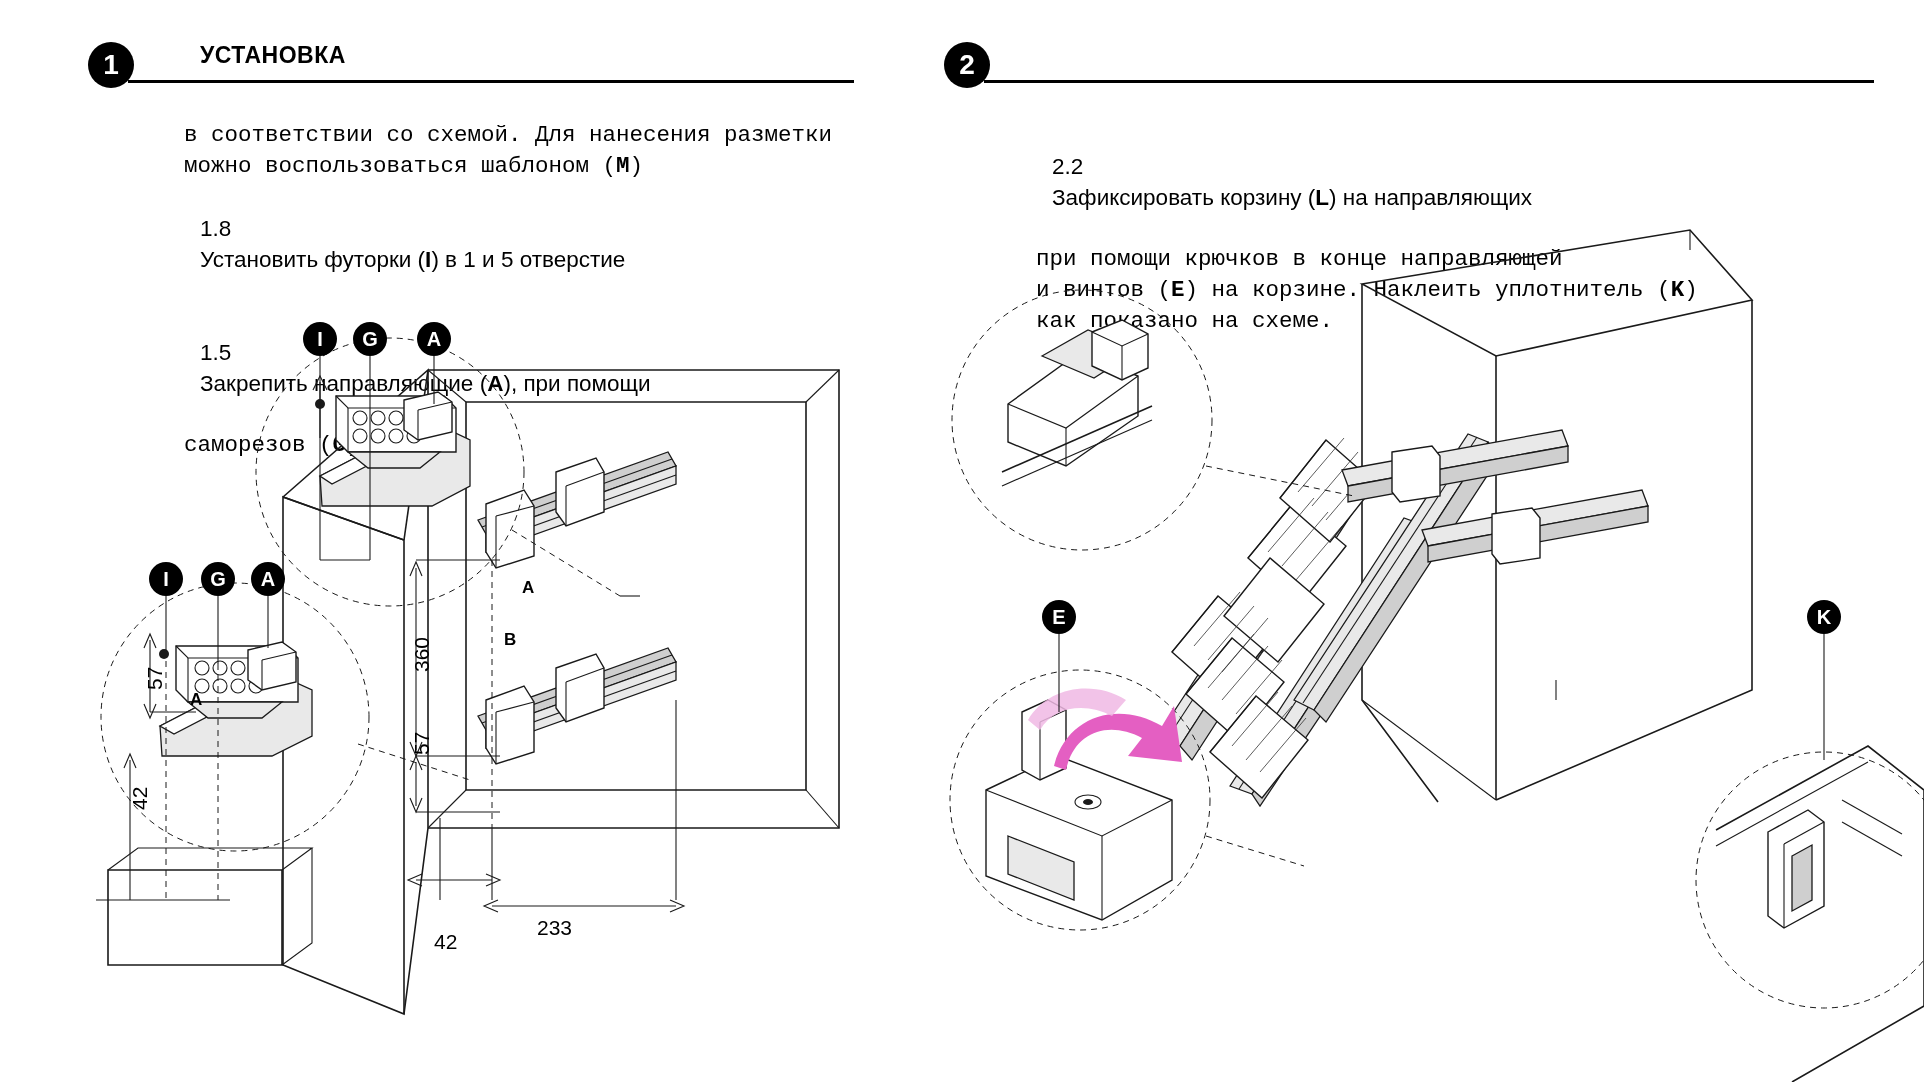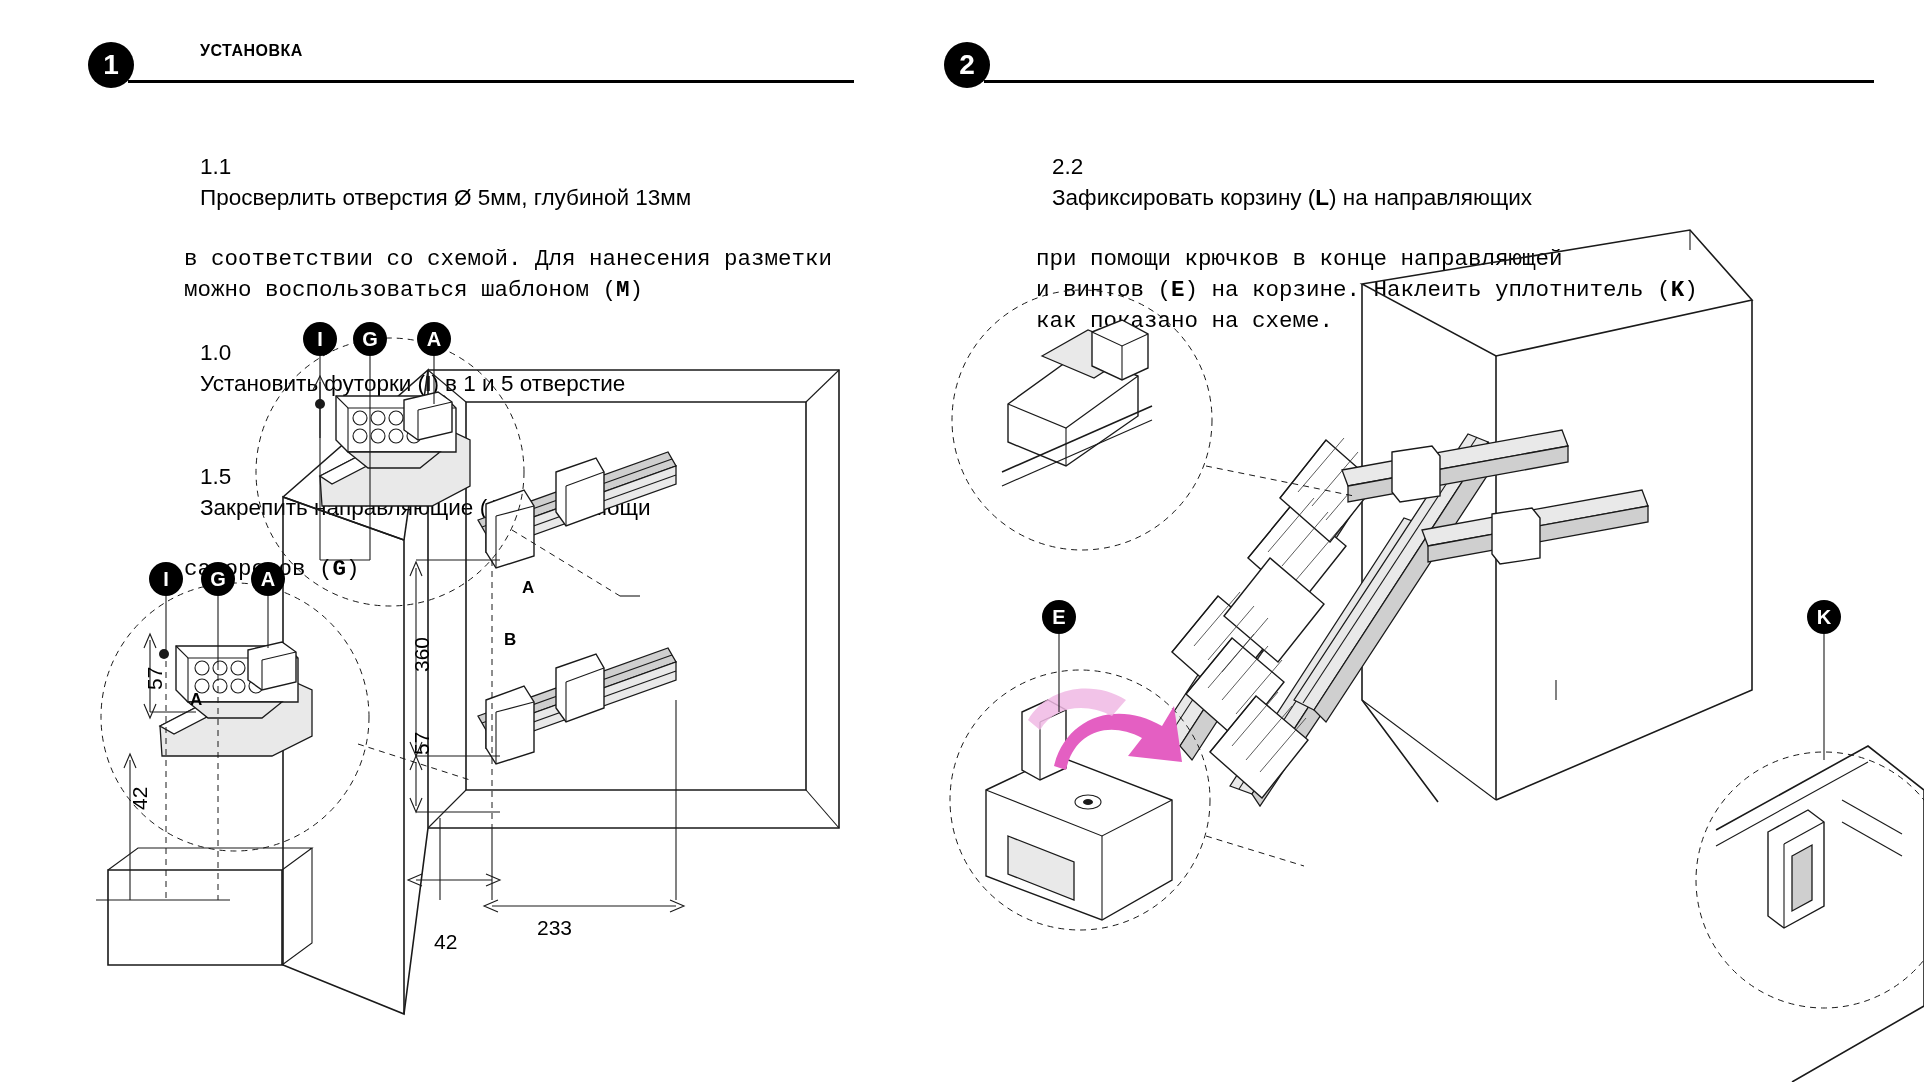--- a/index.html
+++ b/index.html
@@ -39,21 +39,21 @@
     line-height: 46px;
     text-align: center;
   }
   .step-rule {
     position: absolute;
     height: 3px;
     background: #000000;
   }
   .step-title {
     position: absolute;
-    font-size: 16px;
+    font-size: 23px;
     font-weight: bold;
     letter-spacing: 0.5px;
   }
   .step-lines {
     position: absolute;
     font-size: 22.5px;
     line-height: 31px;
   }
   .step-lines .ln { white-space: pre; }
   .step-lines .hang { padding-left: 34px; font-family: Liberation Mono, monospace; }
@@ -108,28 +108,24 @@
 
 <div id="page">
 
   <div class="panel" id="panel-left">
 
     <div class="step-badge" style="left:88px; top:42px;">1</div>
     <div class="step-rule" style="left:128px; top:80px; width:726px;"></div>
     <div class="step-title" style="left:200px; top:42px;">УСТАНОВКА</div>
 
     <div class="step-lines" style="left:150px; top:120px; width:790px;">
-      <div class="ln">
-        <span>1.1</span>
-        <span>Просверлить отверстия Ø 5мм, глубиной 13мм</span>
-      </div>
       <div class="ln hang">в соответствии со схемой. Для нанесения разметки</div>
       <div class="ln hang">можно воспользоваться шаблоном (<b>M</b>)</div>
       <div class="ln">
-        <span>1.0</span>
+        <span>1.8</span>
         Установить футорки (<b>I</b>) в 1 и 5 отверстие
       </div>
       <div class="ln">
         <span>1.5</span>
         Закрепить направляющие (<b>A</b>), при помощи
       </div>
       <div class="ln hang">саморезов (<b>G</b>)</div>
     </div>
 
     <svg class="art" width="962" height="1082" viewBox="0 0 962 1082">

